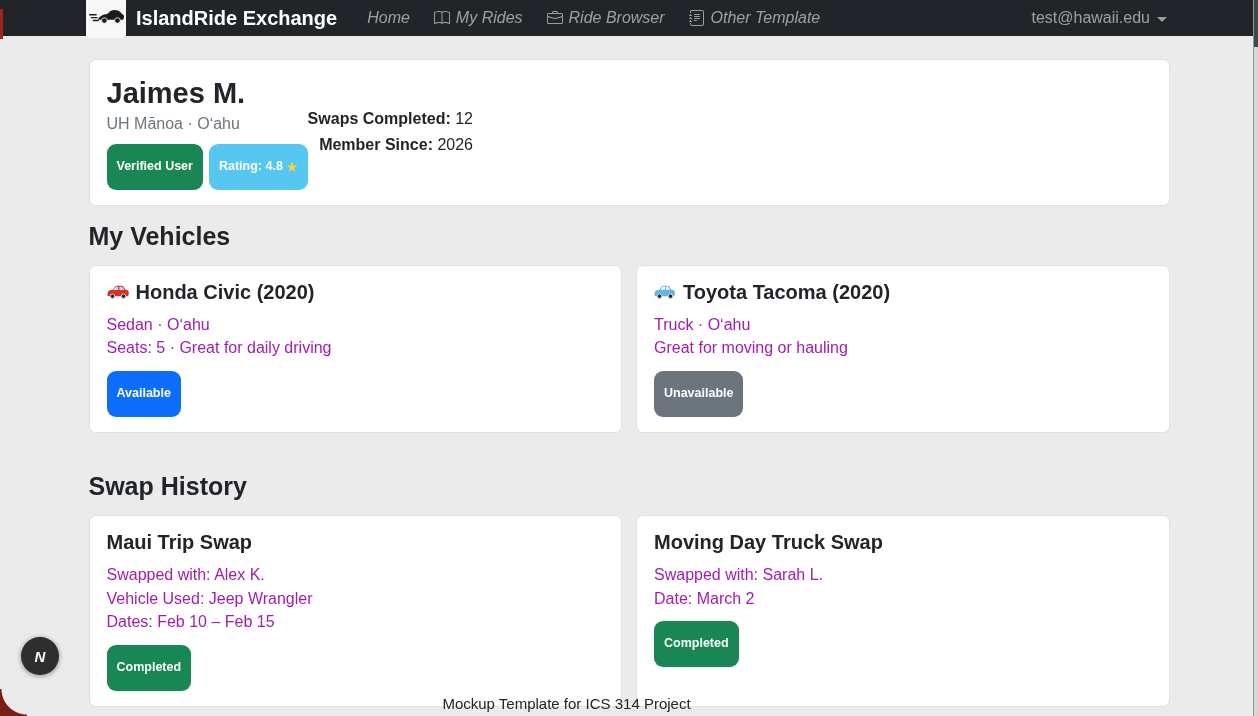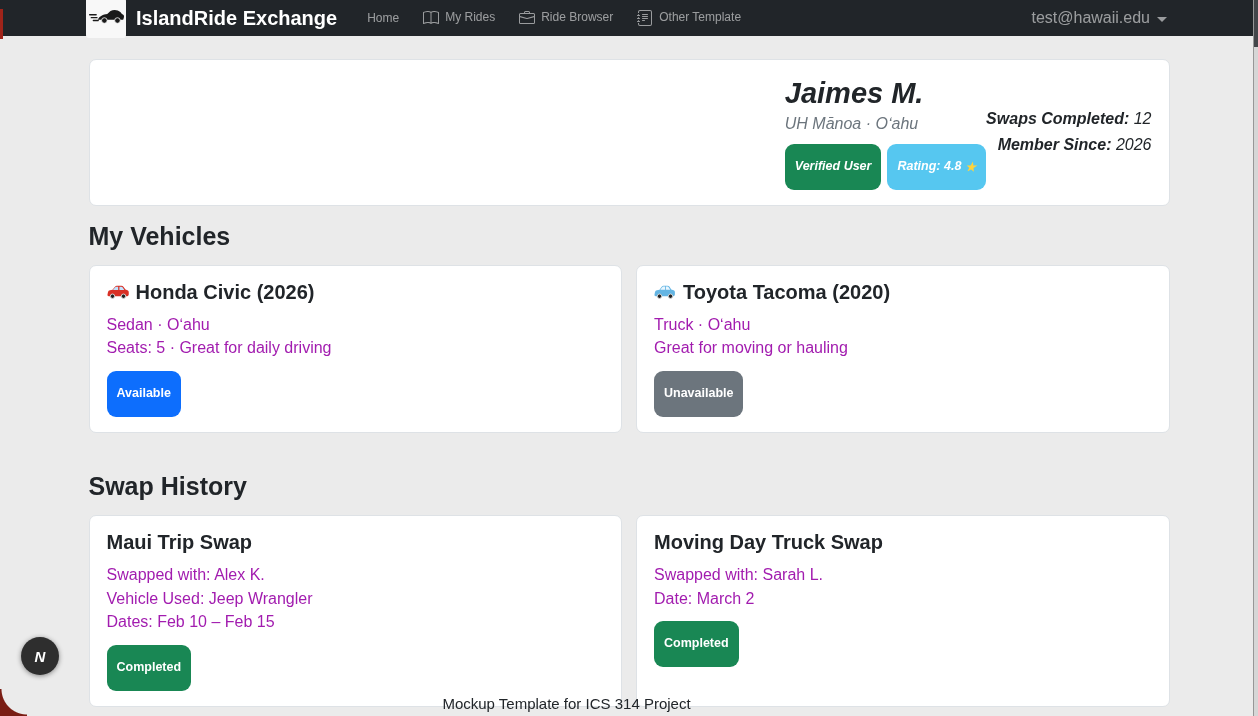--- a/index.html
+++ b/index.html
@@ -21,42 +21,43 @@
   .logo-box {
     width:40px; height:40px; background:#f8f8f8; border-radius:3px;
     display:flex; align-items:center; justify-content:center; flex:0 0 auto;
   }
   .logo-box svg { width:36px; height:24px; }
   .brand {
     color:#fff; font-size:20px; font-weight:bold; margin-left:10px; margin-right:18px;
     text-decoration:none; white-space:nowrap;
   }
   .nav-link {
-    color:rgba(255,255,255,0.55); font-size:12px; text-decoration:none;
+    color:rgba(255,255,255,0.55); font-size:16px; text-decoration:none;
     padding:0 12px; display:flex; gap:6px; white-space:nowrap;
     cursor:pointer;
+    font-style:italic;
   }
   .nav-ic { display:inline-flex; align-items:center; }
   .nav-ic svg { width:16px; height:16px; fill:currentColor; }
   .nav-spacer { flex:1; }
   .user-menu {
     color:rgba(255,255,255,0.55); font-size:16px; display:flex; align-items:center; gap:7px;
     cursor:pointer; white-space:nowrap;
   }
   .caret {
     width:0; height:0; border-left:5px solid transparent; border-right:5px solid transparent;
     border-top:5px solid rgba(255,255,255,0.55); display:inline-block; margin-top:2px;
   }
   
   .container { width:1081px; margin:0 auto; position:relative; z-index:1; }
   .card {
     background:#fff; border:1px solid #dee2e6; border-radius:7px;
   }
   .profile-card {
-    margin-top:23px; padding:15px 17px; display:flex; justify-content:flex-end;font-style:italic;
+    margin-top:23px; padding:15px 17px; display:flex; justify-content:flex-start;
   }
   .profile-name { font-size:29px; font-weight:bold; margin:2px 0 5px; color:#212529; }
   .profile-location { font-size:16px; color:#6c757d; margin-bottom:11px; }
   .badge-row { display:flex; gap:6px; }
   .badge {
     display:inline-flex; align-items:center; gap:4px;
     font-size:12.5px; font-weight:bold; color:#fff;
     padding:16px 10px; border-radius:9px; line-height:1.1; white-space:nowrap;
   }
   .star { color:#ffd43b; font-size:12px; line-height:1; }
@@ -195,21 +196,21 @@
     <div class="card item-card">
       <div class="card-title">
         <span class="veh-ic" style="color: rgb(217, 48, 37);">
           <svg viewBox="0 0 26 16">
               <path d="M2 13c-1 0-1.6-.8-1.4-2l.6-3c.3-1.2 1-2 2.3-2.2l3-.5 3-3.5C10.3.9 11 .6 12 .6h5c1 0 1.8.4 2.4 1.2l2.4 3.3 2.3.8c1 .4 1.6 1.2 1.6 2.3v2.6c0 1.2-.7 2.2-1.8 2.2z" fill="currentColor"></path>
               <path d="M7 5.5l2.7-3c.4-.5.8-.7 1.4-.7h2.1v3.7zm7.7 0V1.8h2.2c.6 0 1 .2 1.4.7l2.2 3z" fill="#bfe3ff"></path>
               <circle cx="6.5" cy="13" r="2.6" fill="#222" stroke="#ddd" stroke-width="1.1"></circle>
               <circle cx="19.5" cy="13" r="2.6" fill="#222" stroke="#ddd" stroke-width="1.1"></circle>
             </svg>
         </span>
-        <span>Honda Civic (2026)</span>
+        <span>Honda Civic (2020)</span>
       </div>
       <div class="card-line">Sedan · Oʻahu</div>
       <div class="card-line">Seats: 5 · Great for daily driving</div>
       <div class="card-badge-row">
         <span class="badge" style="background-color: rgb(13, 110, 253);">Available</span>
       </div>
     </div>
 
     <div class="card item-card">
       <div class="card-title">

